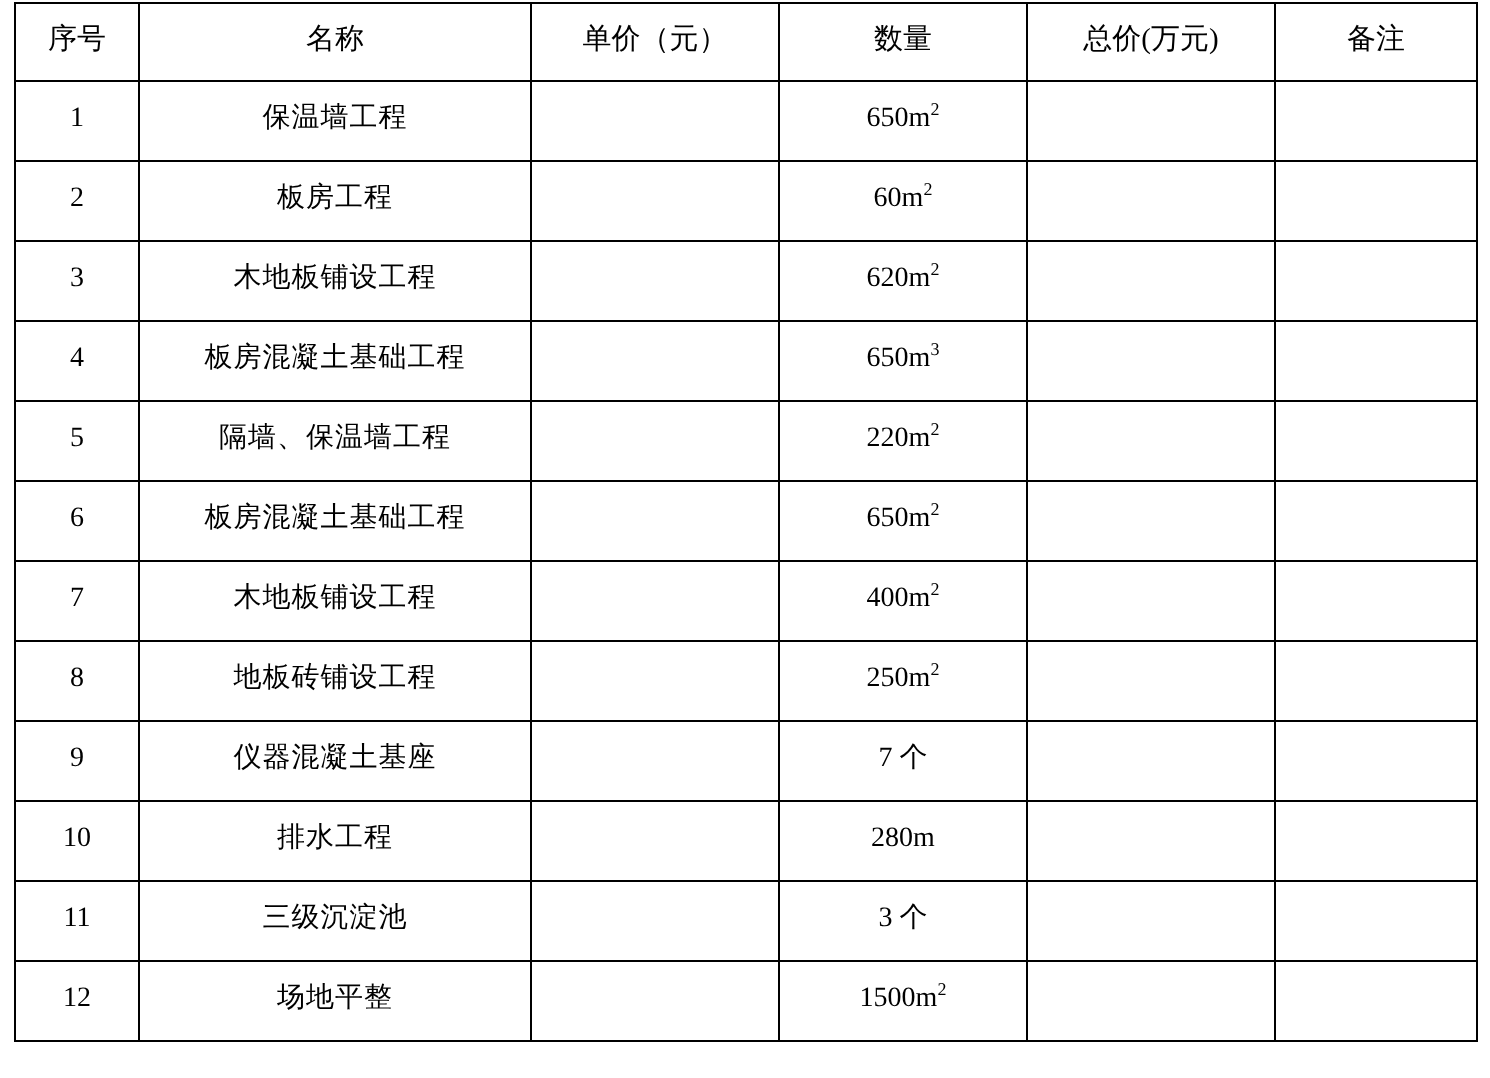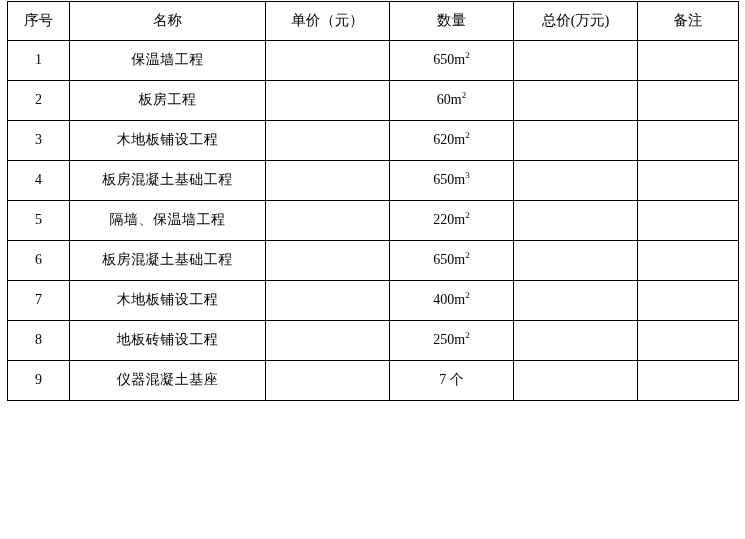--- a/index.html
+++ b/index.html
@@ -151,15 +151,39 @@
           <td></td>
         </tr>
         <tr>
           <td>9</td>
           <td class="name-cell">仪器混凝土基座</td>
           <td></td>
           <td><span class="qty">7 个</span></td>
           <td></td>
           <td></td>
         </tr>
+        <tr>
+          <td>10</td>
+          <td class="name-cell">排水工程</td>
+          <td></td>
+          <td><span class="qty">280m</span></td>
+          <td></td>
+          <td></td>
+        </tr>
+        <tr>
+          <td>11</td>
+          <td class="name-cell">三级沉淀池</td>
+          <td></td>
+          <td><span class="qty">3 个</span></td>
+          <td></td>
+          <td></td>
+        </tr>
+        <tr>
+          <td>12</td>
+          <td class="name-cell">场地平整</td>
+          <td></td>
+          <td><span class="qty">1500m<sup>2</sup></span></td>
+          <td></td>
+          <td></td>
+        </tr>
       </tbody>
   </table>
 </div>
 
 </body></html>

